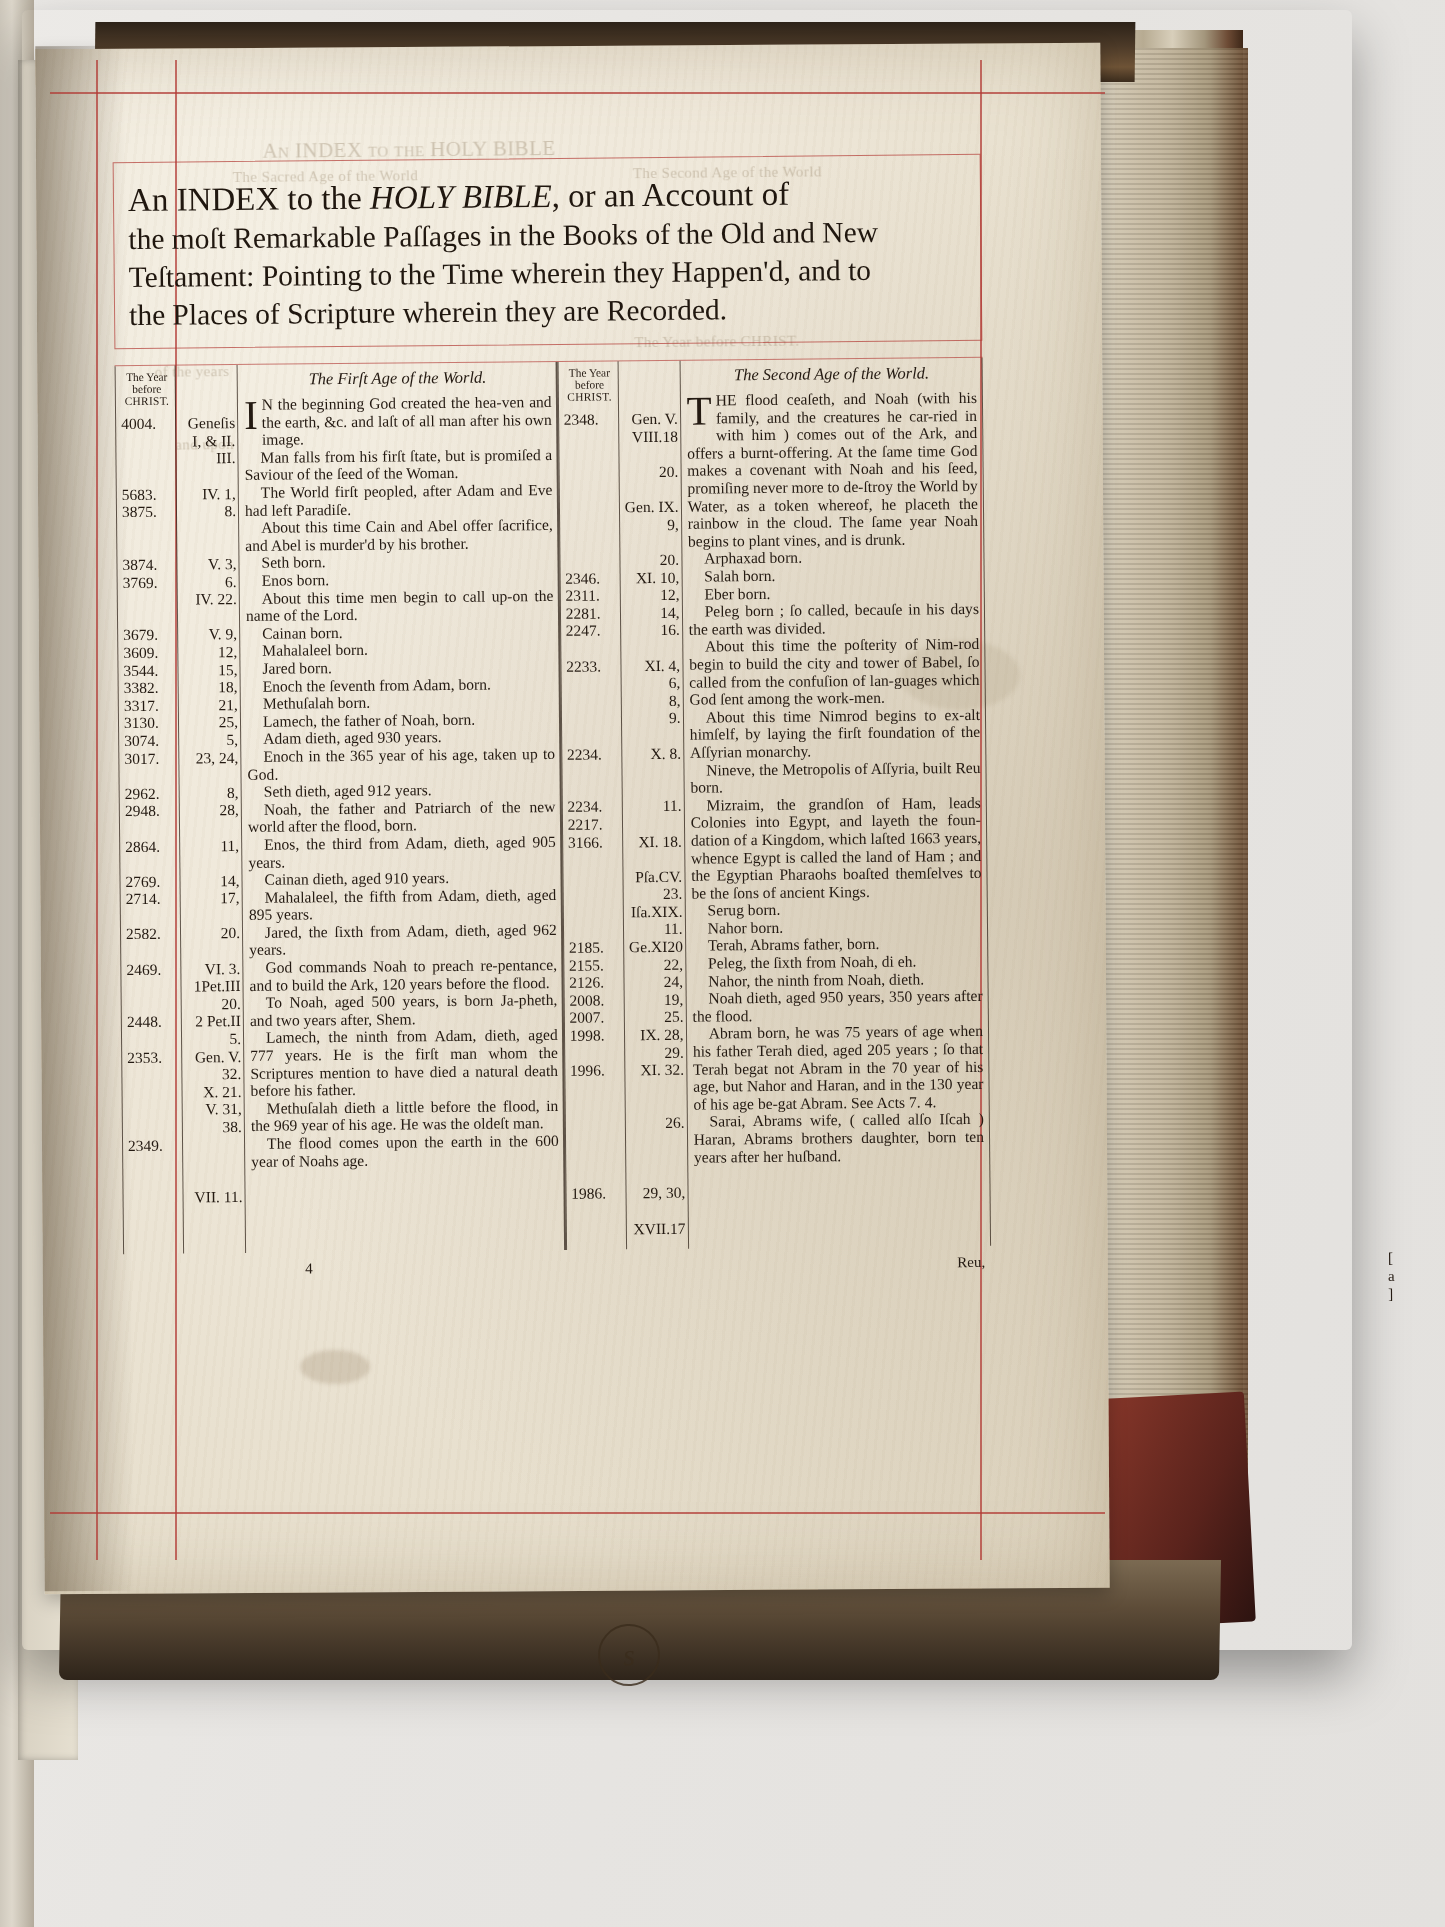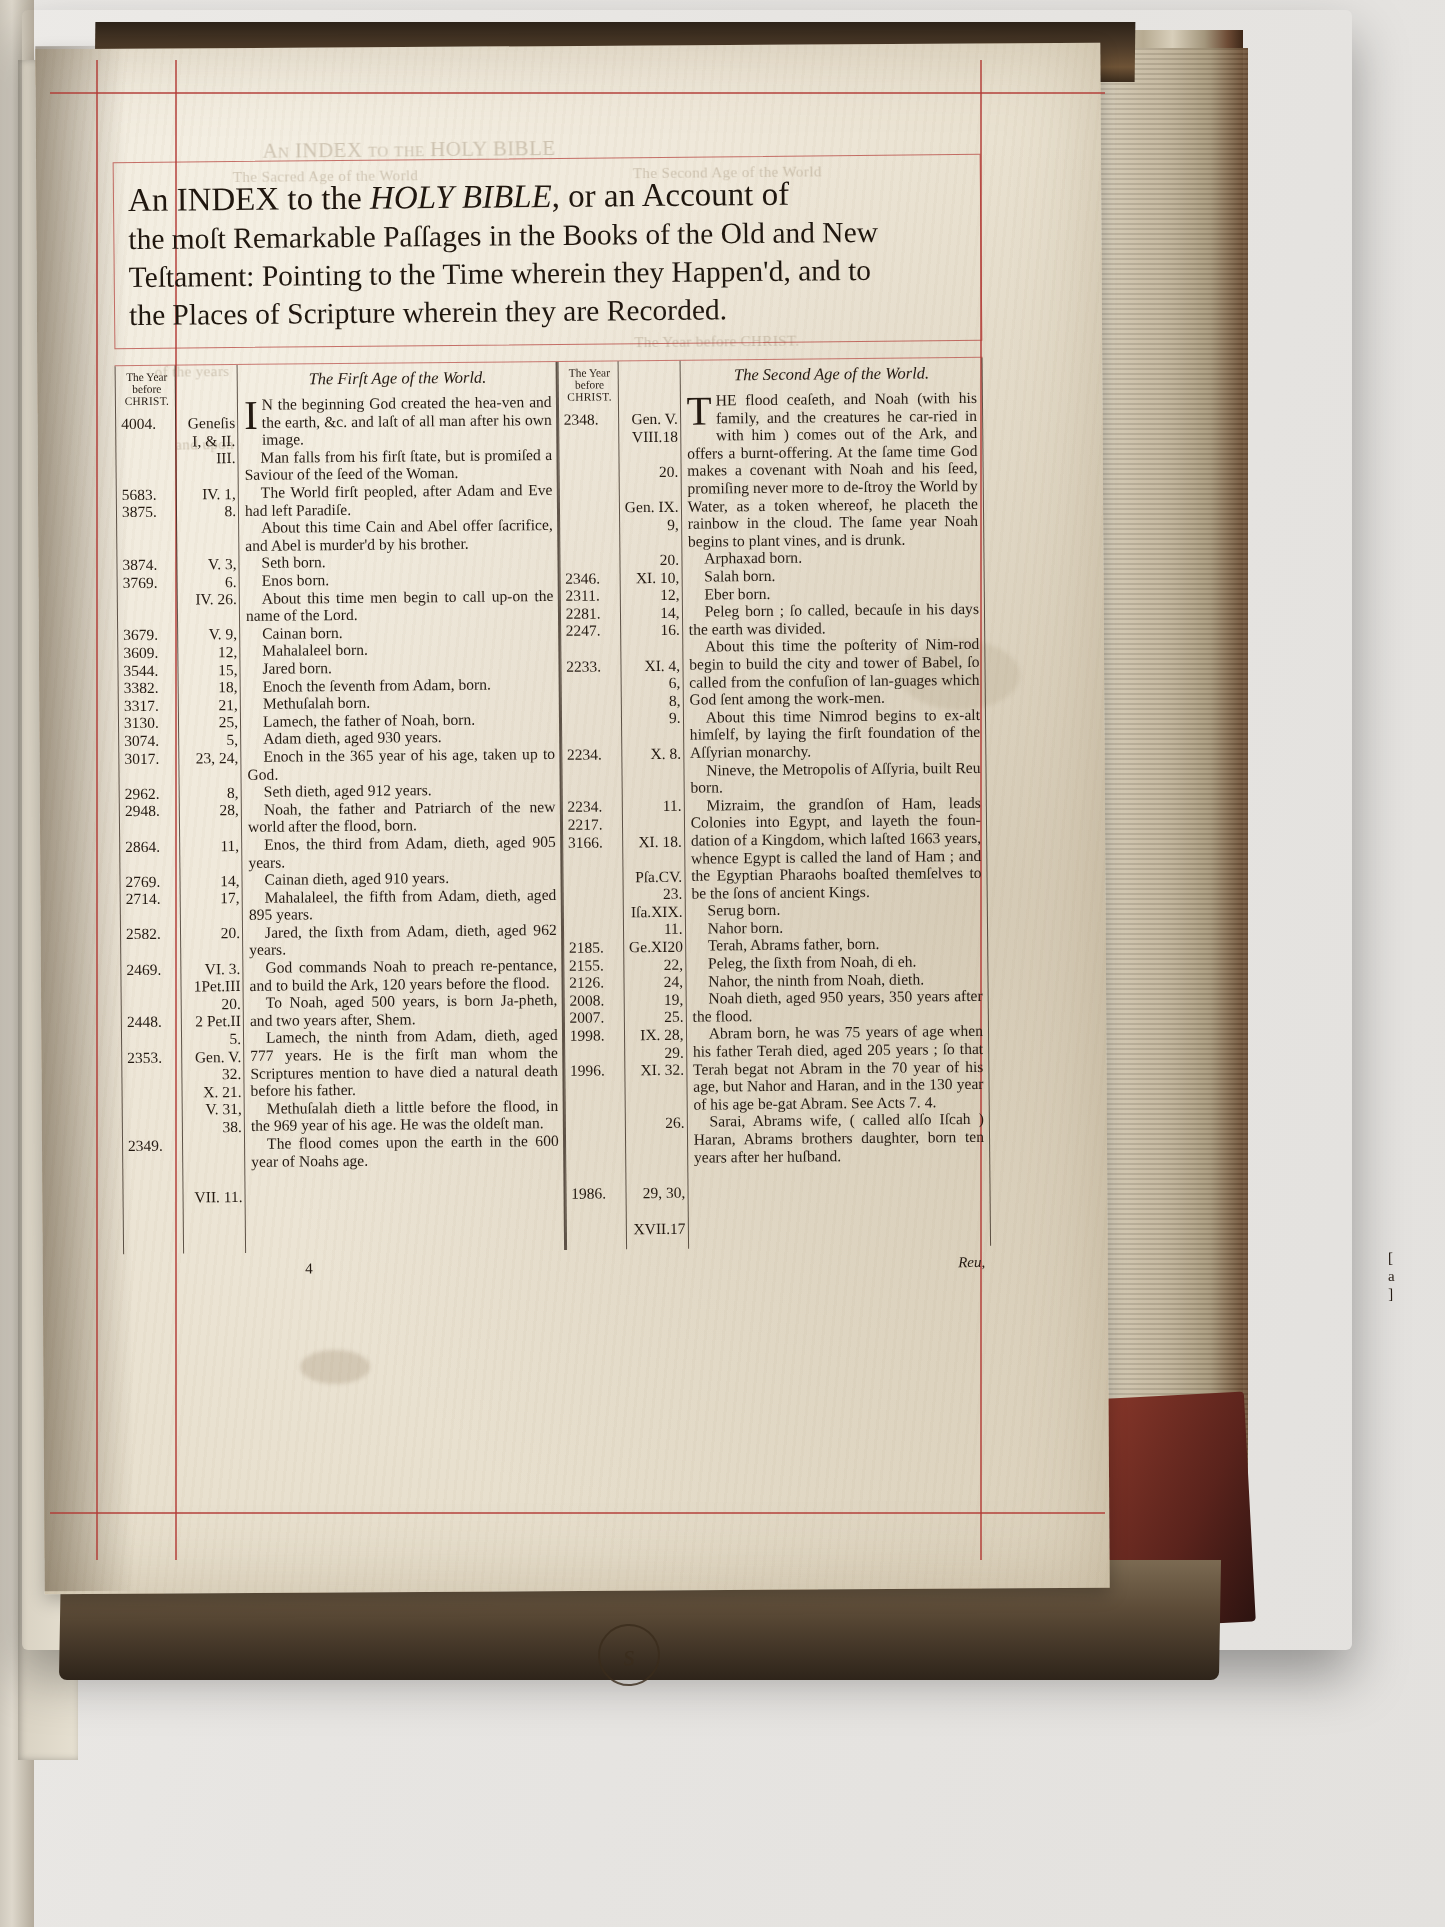--- a/index.html
+++ b/index.html
@@ -195,21 +195,21 @@
     padding: 2px 4px 0 0;
     font-family: "Liberation Serif", serif;
   }
   .footer {
     position: absolute;
     bottom: -16px; left: 0; right: 0;
     font-size: 15px;
   }
   .footer .sig { position:absolute; left: 60px; }
   .footer .cat { position:absolute; left: 700px; }
-  .footer .reu { position:absolute; right: 6px; font-style: italic; }
+  .footer .reu { position:absolute; right: 6px; }
 
   
   .stamp {
     position: absolute;
     left: 598px; top: 1624px;
     width: 58px; height: 58px;
     border: 2px solid #3a2c1c;
     border-radius: 50%;
     color:#3a2c1c;
     font-family: "Liberation Serif", serif;
@@ -340,21 +340,21 @@
               <div class="row">Geneſis</div>
               <div class="row">I, &amp; II.</div>
               <div class="row">III.</div>
               <div class="row"></div>
               <div class="row">IV. 1,</div>
               <div class="row">8.</div>
               <div class="row"></div>
               <div class="row"></div>
               <div class="row">V. 3,</div>
               <div class="row">6.</div>
-              <div class="row">IV. 26.</div>
+              <div class="row">IV. 22.</div>
               <div class="row"></div>
               <div class="row">V. 9,</div>
               <div class="row">12,</div>
               <div class="row">15,</div>
               <div class="row">18,</div>
               <div class="row">21,</div>
               <div class="row">25,</div>
               <div class="row">5,</div>
               <div class="row">23, 24,</div>
               <div class="row"></div>

